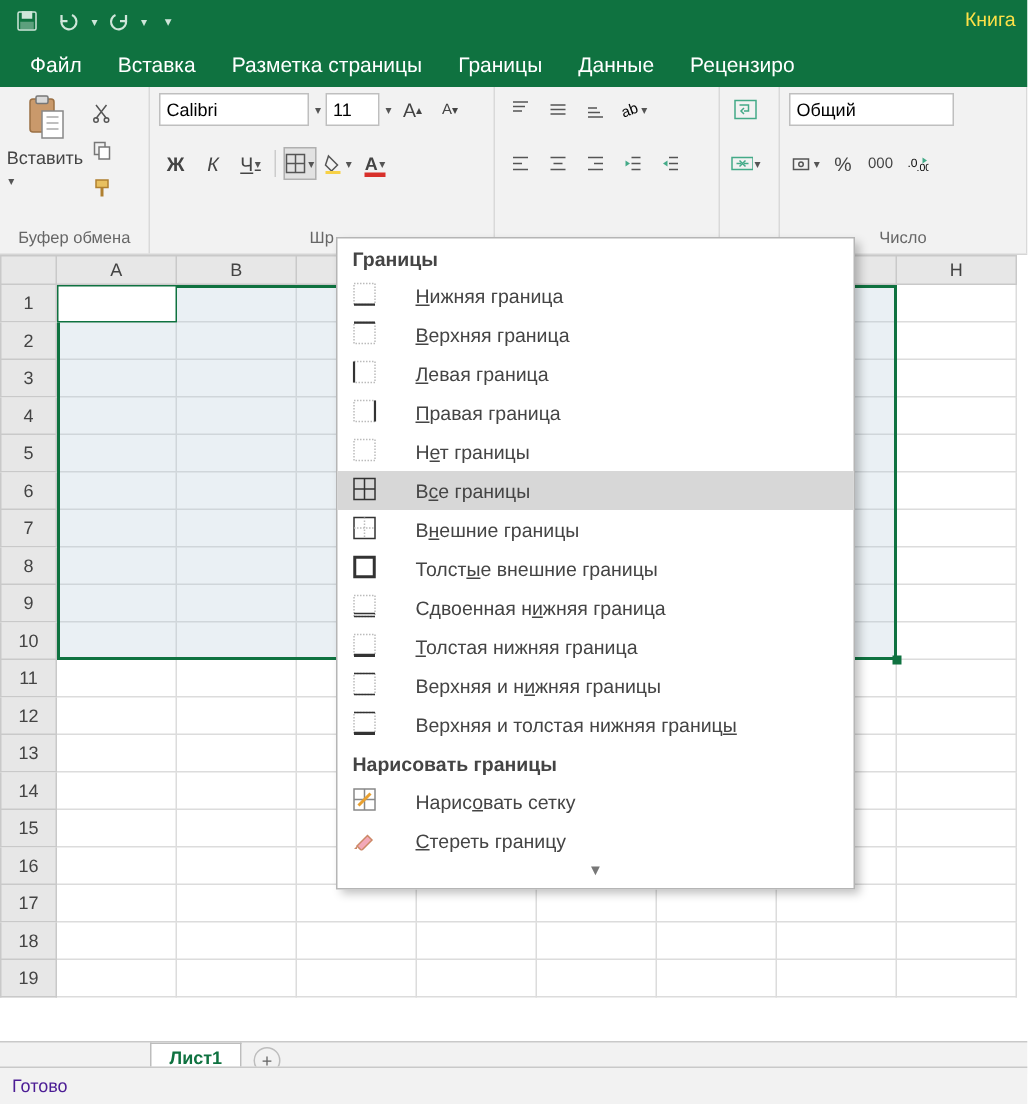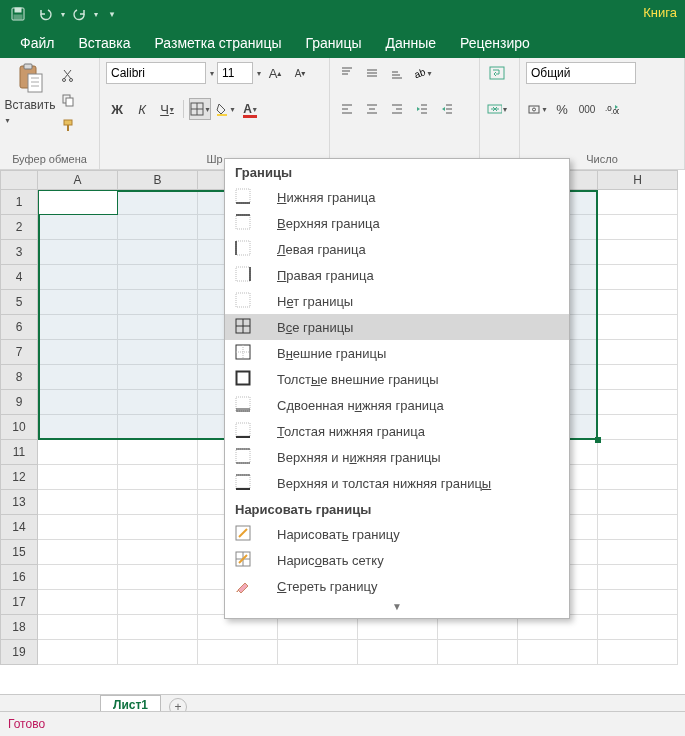--- a/index.html
+++ b/index.html
@@ -46,21 +46,21 @@
   .sel-range { position:absolute; top:20px; left:38px; width:560px; height:250px; background:rgba(180,200,215,0.28); border:2px solid #0f7240; pointer-events:none; }
   .activecell { position:absolute; top:20px; left:38px; width:80px; height:25px; background:#fff; border:1px solid #0f7240; pointer-events:none; }
   .sel-handle { position:absolute; width:6px; height:6px; background:#0f7240; top:267px; left:595px; }
 
   
   .sheettabs { position:absolute; bottom:20px; left:0; right:0; height:22px; border-top:1px solid #c9c9c9; display:flex; align-items:flex-end; padding-left:100px; background:#f2f2f2; }
   .sheettab { border:1px solid #bdbdbd; border-bottom:2px solid #0f7240; background:#fff; padding:2px 12px; font-size:12px; color:#0f7240; font-weight:600; }
   .addsheet { margin-left:8px; width:18px; height:18px; border:1px solid #bdbdbd; border-radius:50%; display:flex; align-items:center; justify-content:center; font-size:12px; color:#666; cursor:pointer; }
 
   
-  .status { position:absolute; bottom:0; left:0; right:0; height:20px; background:#f2f2f2; border-top:1px solid #c9c9c9; display:flex; align-items:center; padding:12px 8px; font-size:12px; color:#be185d; }
+  .status { position:absolute; bottom:0; left:0; right:0; height:20px; background:#f2f2f2; border-top:1px solid #c9c9c9; display:flex; align-items:center; padding:12px 8px; font-size:12px; color:#4c1d95; }
 
   
   .menu { position:absolute; top:158px; left:224px; width:346px; background:#fff; border:1px solid #b5b5b5; box-shadow:3px 3px 6px rgba(0,0,0,0.25); z-index:50; padding-bottom:4px; }
   .menu-hdr { font-weight:600; padding:6px 10px 4px; font-size:13px; color:#444; }
   .mitem { display:flex; align-items:center; gap:24px; padding:4px 10px; font-size:13px; cursor:pointer; }
   .mitem.hl { background:#d7d7d7; }
   .micon { width:18px; height:18px; flex-shrink:0; }
   .mtext u { text-decoration:underline; }
   .expand { text-align:center; color:#777; padding:2px 0; font-size:10px; cursor:pointer; }
 
@@ -663,29 +663,20 @@
         </span>
         <span class="mtext">Верхняя и толстая нижняя границ<u>ы</u></span>
       </div>
     </div>
   <div class="menu-hdr">Нарисовать границы</div>
   <div id="menu-items2">
       <div class="mitem">
         <span class="micon">
           <svg width="16" height="16" viewBox="0 0 16 16">
             <rect x="1" y="1" width="14" height="14" fill="none" stroke="#888"></rect>
-            <path d="M4 12 L12 4" stroke="#e8a030" stroke-width="2"></path>
-          </svg>
-        </span>
-        <span class="mtext">Нарисоват<u>ь</u> границу</span>
-      </div>
-      <div class="mitem">
-        <span class="micon">
-          <svg width="16" height="16" viewBox="0 0 16 16">
-            <rect x="1" y="1" width="14" height="14" fill="none" stroke="#888"></rect>
             <line x1="8" y1="1" x2="8" y2="15" stroke="#888"></line>
             <line x1="1" y1="8" x2="15" y2="8" stroke="#888"></line>
             <path d="M4 12 L12 4" stroke="#e8a030" stroke-width="2"></path>
           </svg>
         </span>
         <span class="mtext">Нарис<u>о</u>вать сетку</span>
       </div>
       <div class="mitem">
         <span class="micon">
           <svg width="16" height="16" viewBox="0 0 16 16">

